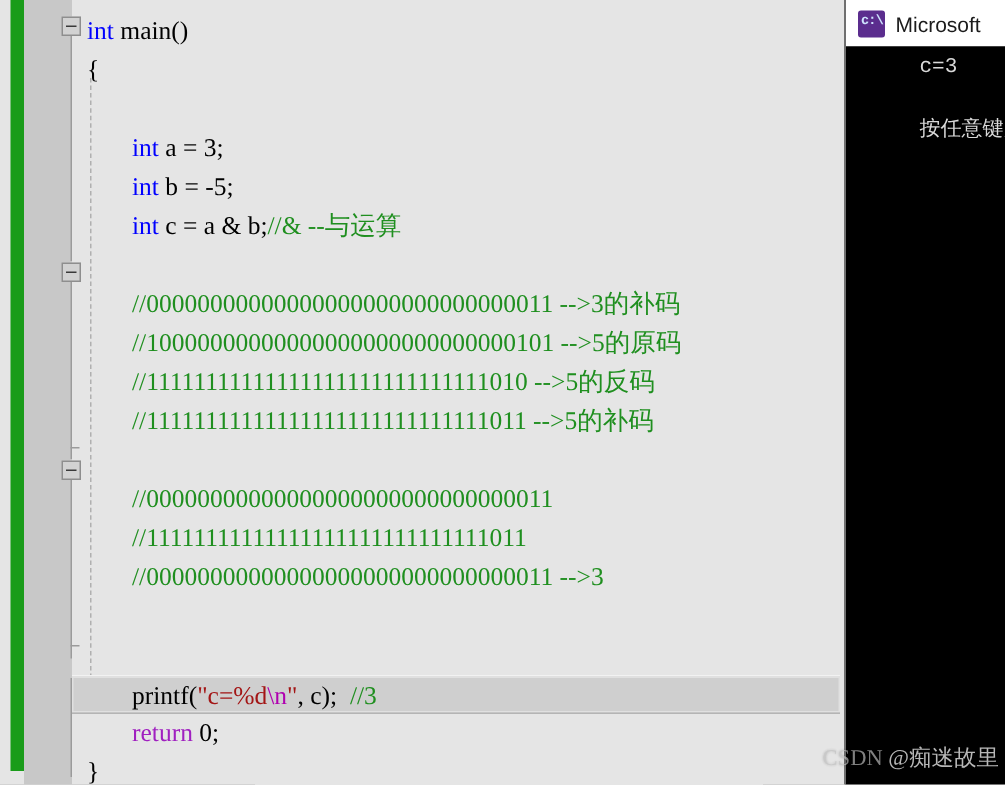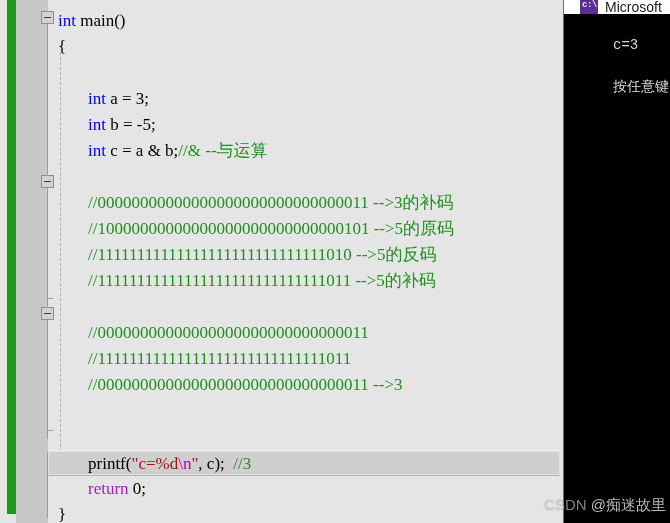--- a/index.html
+++ b/index.html
@@ -114,27 +114,26 @@
   
   #console-window {
     position: absolute;
     left: 563px; top: 0;
     width: 107px; height: 523px;
     background: #000000;
     border-left: 1px solid #6f6f6f;
   }
   #console-titlebar {
     position: relative;
-    height: 14px;
+    height: 31px;
     background: #ffffff;
     display: flex;
     align-items: center;
     padding-left: 8px;
     overflow: hidden;
-    justify-content: center;
   }
   #console-icon {
     width: 18px; height: 18px;
     background: #5b2d8e;
     border-radius: 2px;
     flex: 0 0 auto;
     position: relative;
     margin-right: 7px;
   }
   #console-icon::after {
@@ -166,21 +165,21 @@
     padding: 4px 0 0 1px;
     white-space: pre;
   }
   .cline { white-space: pre; padding-left: 48px; }
   .cgap { height: 21px; }
 
   
   #watermark {
     position: absolute;
     right: 4px; bottom: 8px;
-    font-family: Liberation Sans, sans-serif;
+    font-family: Liberation Serif, serif;
     font-size: 15px;
     color: #d8d8d8;
     opacity: 0.85;
     white-space: nowrap;
     z-index: 50;
     text-shadow: 0 0 2px rgba(0,0,0,0.35);
   }
   #watermark .wm-brand { color: #bdbdbd; opacity: 0.8; }
 </style>
 </head>

